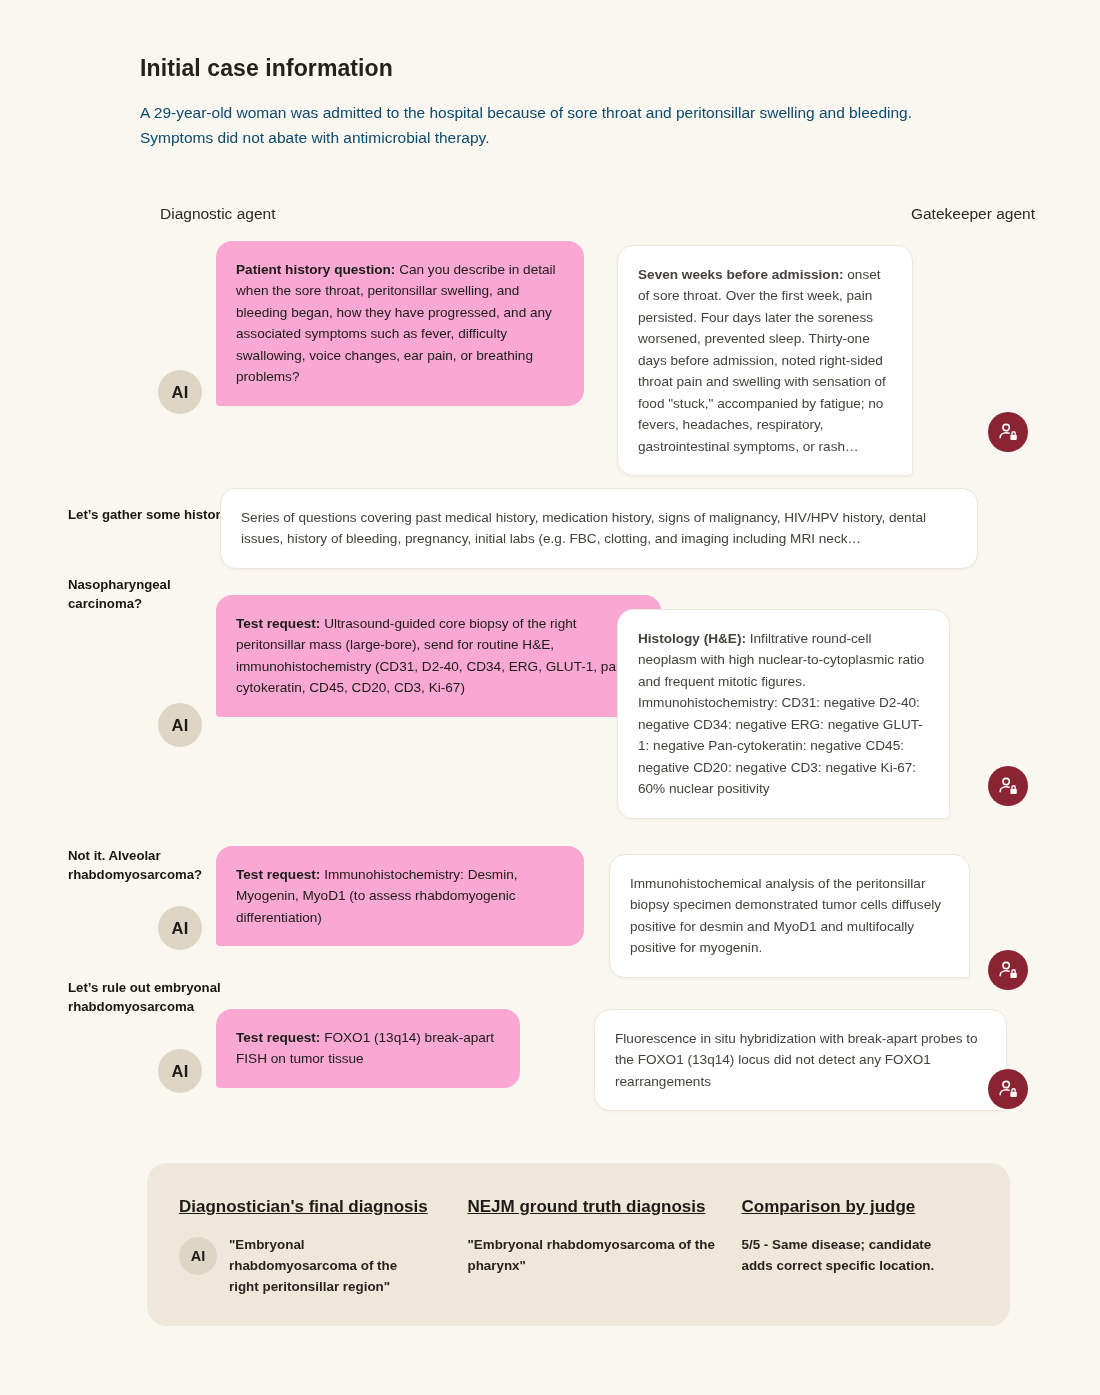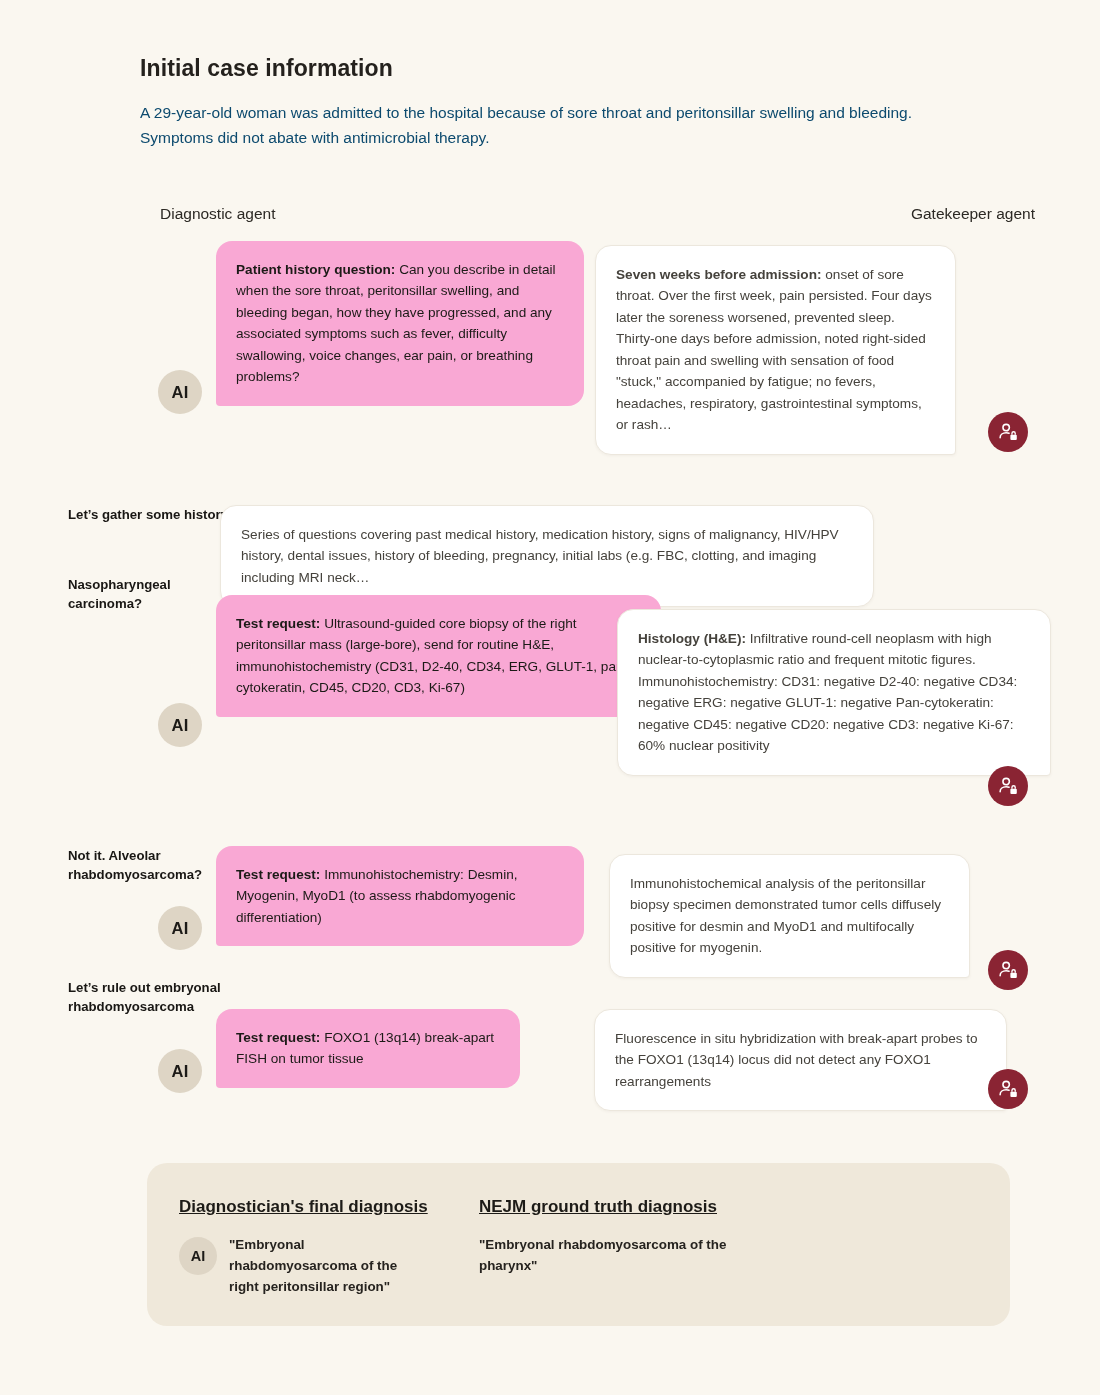--- a/index.html
+++ b/index.html
@@ -189,47 +189,47 @@
   <span>Gatekeeper agent</span>
 </div>
 
 <div class="convo">
 
   <div class="turn">
     <div class="avatar-ai" style="left:158px; top:132px;">AI</div>
     <div class="bubble left" style="left:216px; top:3px; width:368px;">
       <b>Patient history question:</b><span> Can you describe in detail when the sore throat, peritonsillar swelling, and bleeding began, how they have progressed, and any associated symptoms such as fever, difficulty swallowing, voice changes, ear pain, or breathing problems?</span>
     </div>
-    <div class="bubble right" style="left:595px; top:7px; width:361px;">
+    <div class="bubble right" style="left:617px; top:7px; width:296px;">
       <b>Seven weeks before admission:</b><span> onset of sore throat. Over the first week, pain persisted. Four days later the soreness worsened, prevented sleep. Thirty-one days before admission, noted right-sided throat pain and swelling with sensation of food "stuck," accompanied by fatigue; no fevers, headaches, respiratory, gastrointestinal symptoms, or rash…</span>
     </div>
     <div class="avatar-gk" style="left:988px; top:174px;">
       <svg width="22" height="22" viewBox="0 0 24 24">
         <circle cx="10" cy="7.2" r="3.5" fill="none" stroke="#ffffff" stroke-width="1.7"></circle>
         <path d="M3.4 18.2c0-3.3 2.9-5.4 6.6-5.4 1.2 0 2.3.2 3.2.6" fill="none" stroke="#ffffff" stroke-width="1.7" stroke-linecap="round"></path>
         <rect x="14.6" y="15" width="7" height="5.6" rx="1.1" fill="#ffffff"></rect>
         <path d="M16.3 15v-1.5a1.8 1.8 0 0 1 3.6 0V15" fill="none" stroke="#ffffff" stroke-width="1.5"></path>
       </svg>
     </div>
   </div>
 
   <div class="turn">
     <div class="side-note" style="top:267px;">Let’s gather some history.</div>
-    <div class="bubble wide" style="left:220px; top:250px; width:654px;margin-top:17px;">
+    <div class="bubble wide" style="left:220px; top:250px; width:758px;">
       <span>Series of questions covering past medical history, medication history, signs of malignancy, HIV/HPV history, dental issues, history of bleeding, pregnancy, initial labs (e.g. FBC, clotting, and imaging including MRI neck…</span>
     </div>
   </div>
 
   <div class="turn">
     <div class="side-note" style="top:337px;">Nasopharyngeal carcinoma?</div>
     <div class="avatar-ai" style="left:158px; top:465px;">AI</div>
     <div class="bubble left" style="left:216px; top:357px; width:445px;">
       <b>Test request:</b><span> Ultrasound-guided core biopsy of the right peritonsillar mass (large-bore), send for routine H&amp;E, immunohistochemistry (CD31, D2-40, CD34, ERG, GLUT-1, pan-cytokeratin, CD45, CD20, CD3, Ki-67)</span>
     </div>
-    <div class="bubble right" style="left:617px; top:371px; width:434px;">
+    <div class="bubble right" style="left:617px; top:371px; width:333px;">
       <b>Histology (H&amp;E):</b><span> Infiltrative round-cell neoplasm with high nuclear-to-cytoplasmic ratio and frequent mitotic figures. Immunohistochemistry: CD31: negative D2-40: negative CD34: negative ERG: negative GLUT-1: negative Pan-cytokeratin: negative CD45: negative CD20: negative CD3: negative Ki-67: 60% nuclear positivity</span>
     </div>
     <div class="avatar-gk" style="left:988px; top:528px;">
       <svg width="22" height="22" viewBox="0 0 24 24">
         <circle cx="10" cy="7.2" r="3.5" fill="none" stroke="#ffffff" stroke-width="1.7"></circle>
         <path d="M3.4 18.2c0-3.3 2.9-5.4 6.6-5.4 1.2 0 2.3.2 3.2.6" fill="none" stroke="#ffffff" stroke-width="1.7" stroke-linecap="round"></path>
         <rect x="14.6" y="15" width="7" height="5.6" rx="1.1" fill="#ffffff"></rect>
         <path d="M16.3 15v-1.5a1.8 1.8 0 0 1 3.6 0V15" fill="none" stroke="#ffffff" stroke-width="1.5"></path>
       </svg>
     </div>
@@ -283,14 +283,18 @@
       <div class="sum-avatar">AI</div>
       <p class="sum-body" style="max-width:200px;">"Embryonal rhabdomyosarcoma of the right peritonsillar region"</p>
     </div>
   </div>
 
   <div class="sum-col c2">
     <h2 class="sum-head">NEJM ground truth diagnosis</h2>
     <p class="sum-body" style="max-width:250px;">"Embryonal rhabdomyosarcoma of the pharynx"</p>
   </div>
 
+  <div class="sum-col c3">
+    <h2 class="sum-head">Comparison by judge</h2>
+    <p class="sum-body" style="max-width:222px;">5/5 - Same disease; candidate adds correct specific location.</p>
+  </div>
 
 </div>
 
 </body></html>

